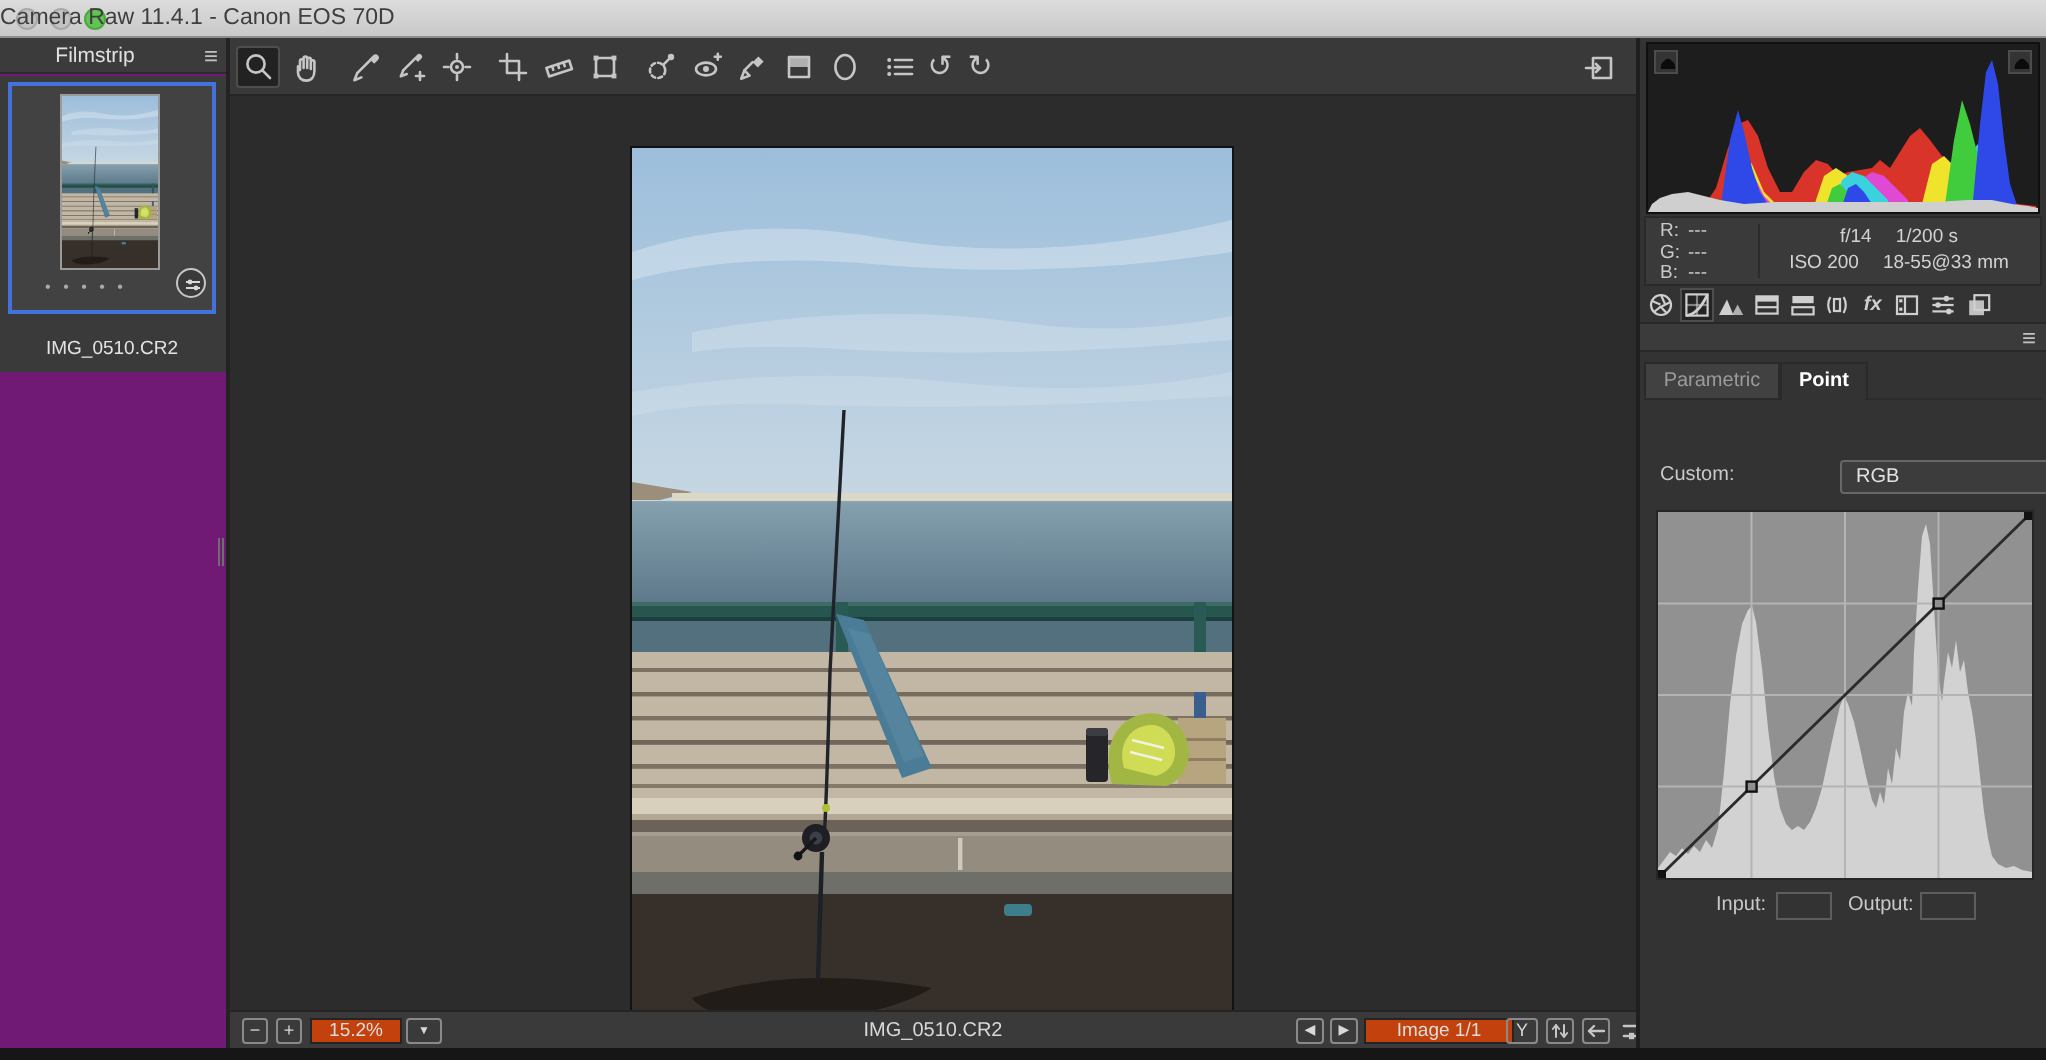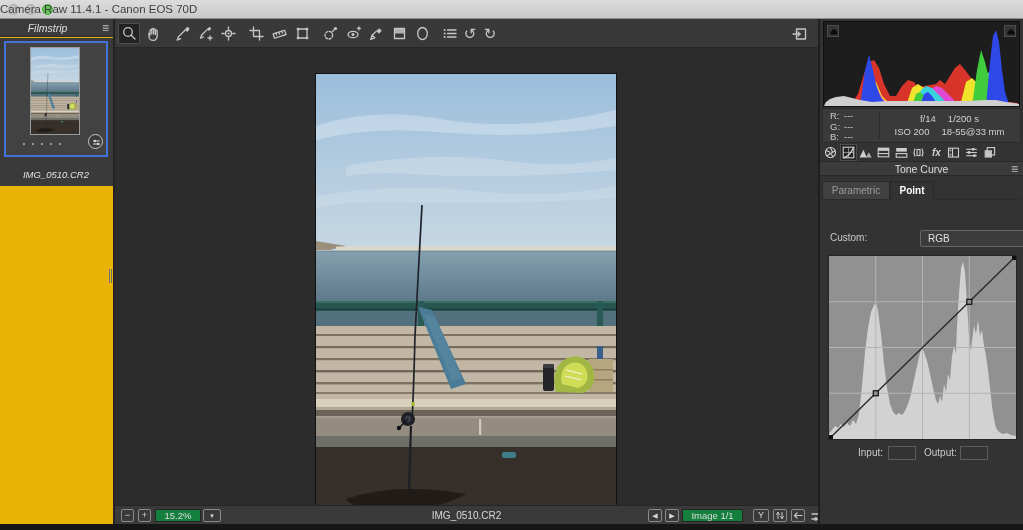--- a/index.html
+++ b/index.html
@@ -12,21 +12,21 @@
     background:linear-gradient(#dcdcdc,#c9c9c9); border-bottom:1px solid #8e8e8e; }
   .tl { position:absolute; top:4px; width:11px; height:11px; border-radius:50%; }
   .tl.c1 { left:8px;  background:#c3c3c3; border:1px solid #a8a8a8; }
   .tl.c2 { left:25px; background:#c3c3c3; border:1px solid #a8a8a8; }
   .tl.c3 { left:42px; background:#61c454; border:1px solid #4aa83e; }
   .title-text { position:absolute; left:0; right:0; top:3px; 
     font-size:11.5px; color:#3f3f3f; }
 
   
   .filmstrip { position:absolute; left:0; top:19px; width:115px; height:505px;
-    background:#eab308; border-right:2px solid #232323;font-style:italic; }
+    background:#701a75; border-right:2px solid #232323; }
   .fs-header { position:absolute; left:0; top:0; width:113px; height:18px; background:#3b3b3b;
     border-bottom:1px solid #2a2a2a; }
   .fs-header .lbl { position:absolute; left:0; right:18px; top:3px; text-align:center; font-size:10.5px; color:#e0e0e0; }
   .menu-glyph { color:#c0c0c0; font-size:12px; line-height:1; }
   .fs-header .menu-glyph { position:absolute; right:4px; top:3px; }
   .fs-body { position:absolute; left:0; top:19px; width:113px; height:148px; background:#3a3a3a; }
   .thumb-sel { position:absolute; left:4px; top:3px; width:104px; height:116px;
     border:2px solid #4272da; background:#424242; }
   .thumb-img { position:absolute; left:24px; top:4px; width:50px; height:88px; border:1px solid #9a9a9a; background:#888; }
   .thumb-dots { position:absolute; left:0; width:74px; top:96px; text-align:center; color:#a9a9a9; font-size:8px; letter-spacing:2px; }
@@ -48,21 +48,21 @@
   .rot { color:#c6c6c6; font-size:15px; line-height:1; }
   .fullscreen-btn { position:absolute; right:8px; top:5px; width:20px; height:19px; display:flex; align-items:center; justify-content:center; }
 
   .canvas { position:absolute; left:0; top:30px; width:703px; height:456px; background:#2c2c2c; }
   .photo { position:absolute; left:201px; top:25px; width:300px; height:445px; outline:1px solid #121212; }
 
   
   .bottombar { position:absolute; left:0; top:486px; width:703px; height:19px; background:#3a3a3a; border-top:1px solid #252525; }
   .bb-btn { position:absolute; top:3px; height:13px; border:1px solid #8a8a8a; border-radius:2px;
     color:#d8d8d8; font-size:9px; line-height:11px; text-align:center; background:transparent; }
-  .bb-field { position:absolute; top:3px; height:13px; background:#15803d; border:1px solid #242424;
+  .bb-field { position:absolute; top:3px; height:13px; background:#c2410c; border:1px solid #242424;
     color:#dcdcdc; font-size:9.5px; line-height:12px; text-align:center; }
   .bb-name { position:absolute; left:0; right:0; top:4px; text-align:center; font-size:10px; color:#d8d8d8; }
   .bb-sliders { position:absolute; top:3px; }
 
   
   .rightpanel { position:absolute; left:818px; top:19px; width:205px; height:505px;
     background:#333; border-left:2px solid #1f1f1f; color:#cfcfcf; }
   .histo-box { position:absolute; left:3px; top:2px; width:197px; height:86px; background:#1d1d1d; border:1px solid #101010; }
   .clip-btn { position:absolute; top:3px; width:12px; height:12px; background:#343434; border:1px solid #4c4c4c; }
   .clip-btn svg { position:absolute; left:0.5px; top:1px; }
@@ -335,21 +335,21 @@
     </div>
 
     <div class="bottombar">
       <div class="bb-btn" style="left:6px; width:13px;">−</div>
       <div class="bb-btn" style="left:23px; width:13px;">+</div>
       <div class="bb-field" style="left:40px; width:46px;">15.2%</div>
       <div class="bb-btn" style="left:88px; width:18px; font-size:6px; line-height:12px;">▼</div>
       <div class="bb-name">IMG_0510.CR2</div>
       <div class="bb-btn" style="left:533px; width:14px; font-size:7px; line-height:12px;">◀</div>
       <div class="bb-btn" style="left:550px; width:14px; font-size:7px; line-height:12px;">▶</div>
-      <div class="bb-field" style="left:567px; width:61px;">Image 1/1</div>
+      <div class="bb-field" style="left:567px; width:75px;">Image 1/1</div>
       <div class="bb-btn" style="left:638px; width:16px;">Y</div>
       <div class="bb-btn" style="left:658px; width:14px;">
         <svg class="ticon" width="12" height="11" style="stroke-width:1">
             <path d="M4 2.5v6M4 2.5l-1.6 2M4 2.5l1.6 2"></path>
             <path d="M8 8.5v-6M8 8.5l-1.6-2M8 8.5l1.6-2"></path>
           </svg>
       </div>
       <div class="bb-btn" style="left:676px; width:14px;">
         <svg class="ticon" width="12" height="11" style="stroke-width:1.2">
             <line x1="10" y1="5.5" x2="2.5" y2="5.5"></line>
@@ -477,21 +477,20 @@
       </div>
       <div class="ptab">
         <svg class="picon" width="15" height="15">
             <rect x="5.2" y="2.6" width="7.4" height="7.4"></rect>
             <rect class="f" x="2.6" y="5.2" width="7.4" height="7.4" opacity="0.9"></rect>
           </svg>
       </div>
     </div>
 
     <div class="tc-header">
-      <span class="lbl">Tone Curve</span>
       <span class="menu-glyph">≡</span>
     </div>
 
     <div class="tc-tabs">
       <div class="tc-tab inactive">Parametric</div>
       <div class="tc-tab active">Point</div>
     </div>
 
     <div class="sel-row channel">
       <span>Custom:</span>

